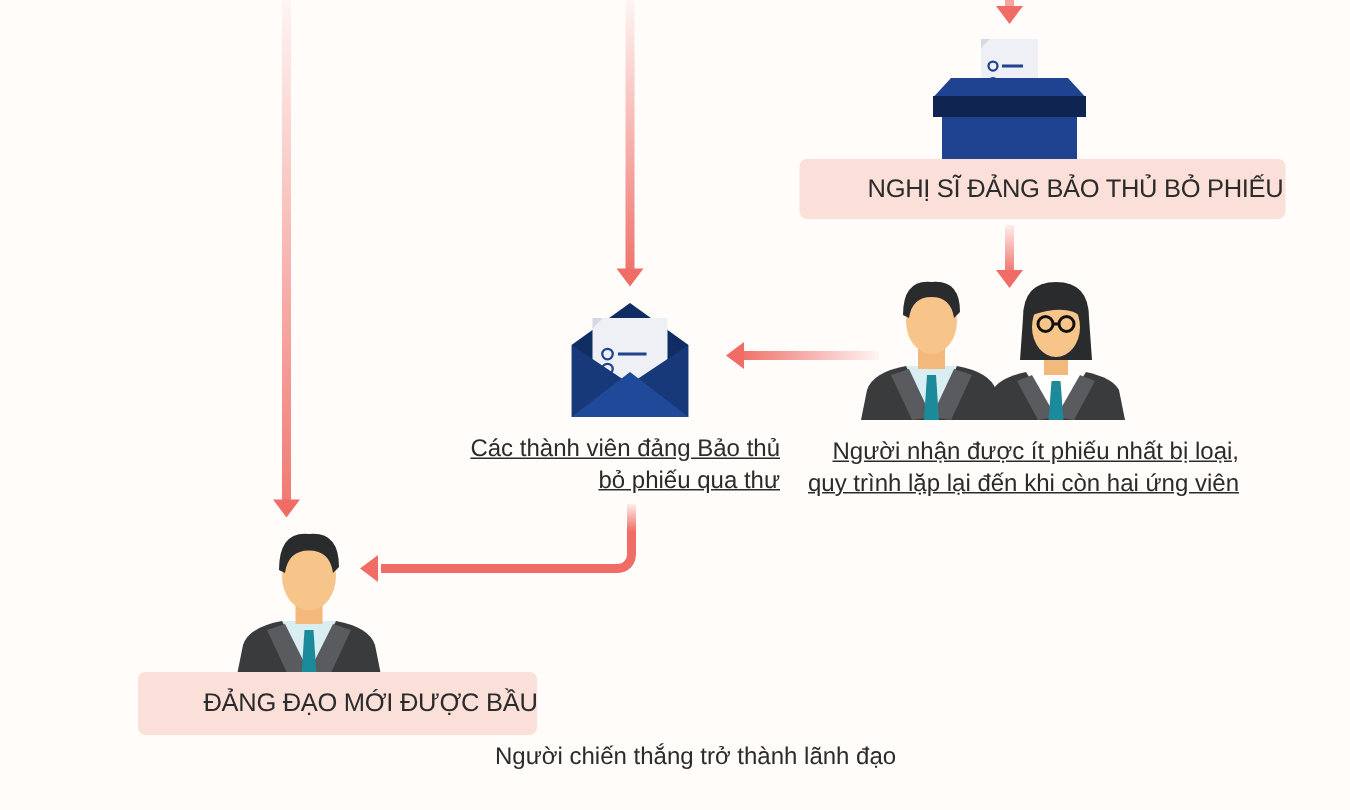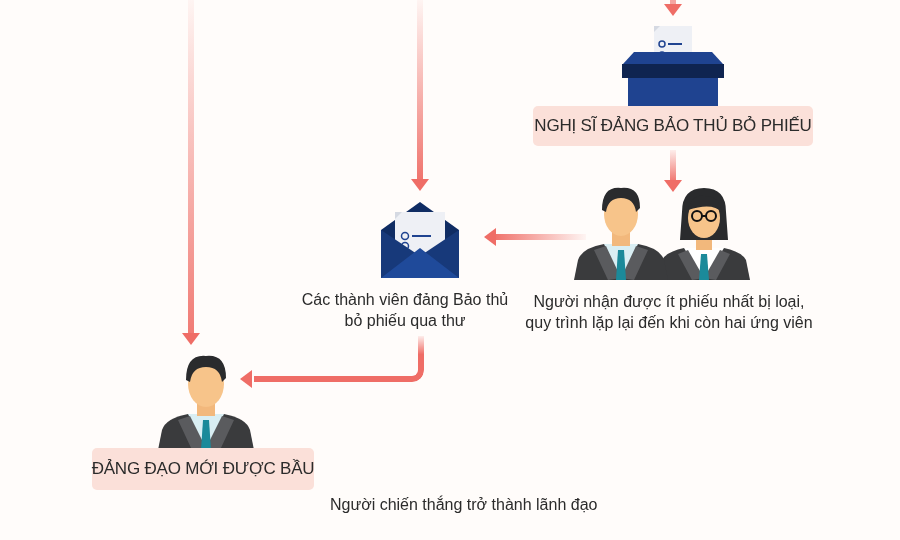--- a/index.html
+++ b/index.html
@@ -2,23 +2,23 @@
 <html><head>
 <meta charset="utf-8">
 <style>
   html,body{margin:0;padding:0;}
   body{width:900px;height:540px;background:#fffcfa;position:relative;overflow:hidden;font-family:"Liberation Sans","DejaVu Sans",sans-serif;color:#2b2b2b;}
   .abs{position:absolute;}
   .vline{position:absolute;width:6px;}
   .hline{position:absolute;height:6px;}
   .arrow-down{position:absolute;width:0;height:0;border-left:9px solid transparent;border-right:9px solid transparent;border-top:12px solid #ef6d66;}
   .arrow-left{position:absolute;width:0;height:0;border-top:9px solid transparent;border-bottom:9px solid transparent;border-right:12px solid #ef6d66;}
-  .label-box{position:absolute;background:#fbe0d9;border-radius:5px;display:flex;align-items:center;justify-content:center;font-size:17px;color:#2b2b2b;letter-spacing:-0.2px;white-space:nowrap;}
+  .label-box{position:absolute;background:#fbe0d9;border-radius:5px;display:flex;align-items:center;justify-content:center;font-size:17px;color:#2b2b2b;letter-spacing:-0.2px;white-space:nowrap;padding-left:44px;}
   .caption{position:absolute;font-size:16px;line-height:21px;color:#2b2b2b;white-space:nowrap;}
-  .center{text-align:center;}
+  .center{text-align:right;text-decoration:underline;}
 </style>
 </head>
 <body>
 
 <div class="vline" style="left:188px;top:0;height:334px;background:linear-gradient(to bottom,rgba(239,109,102,0.05),rgba(239,109,102,0.9));"></div>
 <div class="arrow-down" style="left:182px;top:333px;"></div>
 
 <div class="vline" style="left:417px;top:0;height:180px;background:linear-gradient(to bottom,rgba(239,109,102,0.05),rgba(239,109,102,0.95));"></div>
 <div class="arrow-down" style="left:411px;top:179px;"></div>
 

